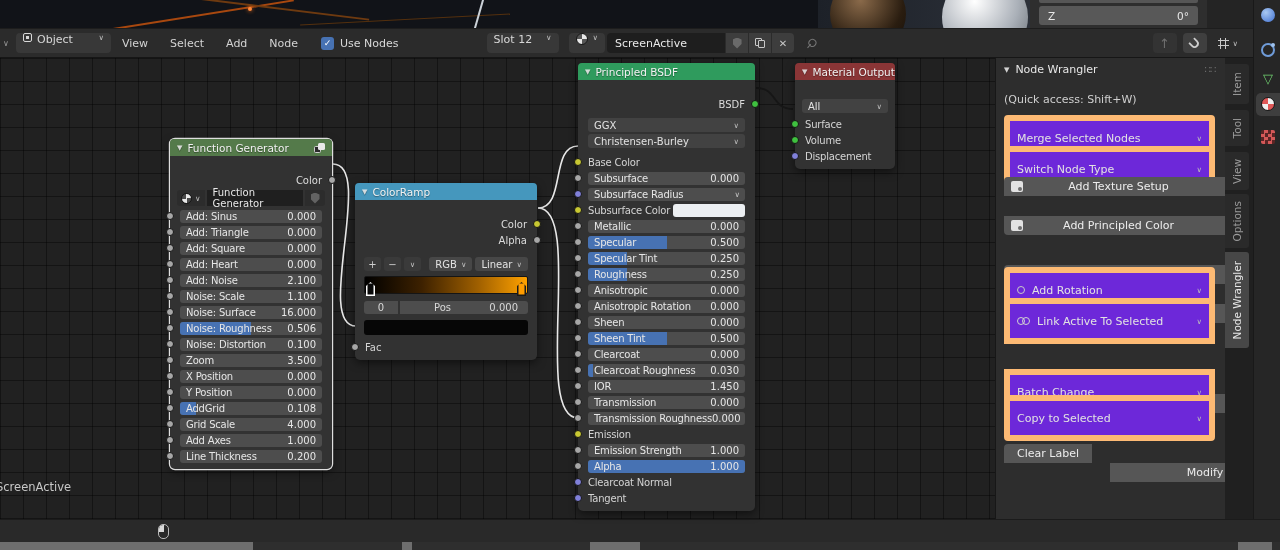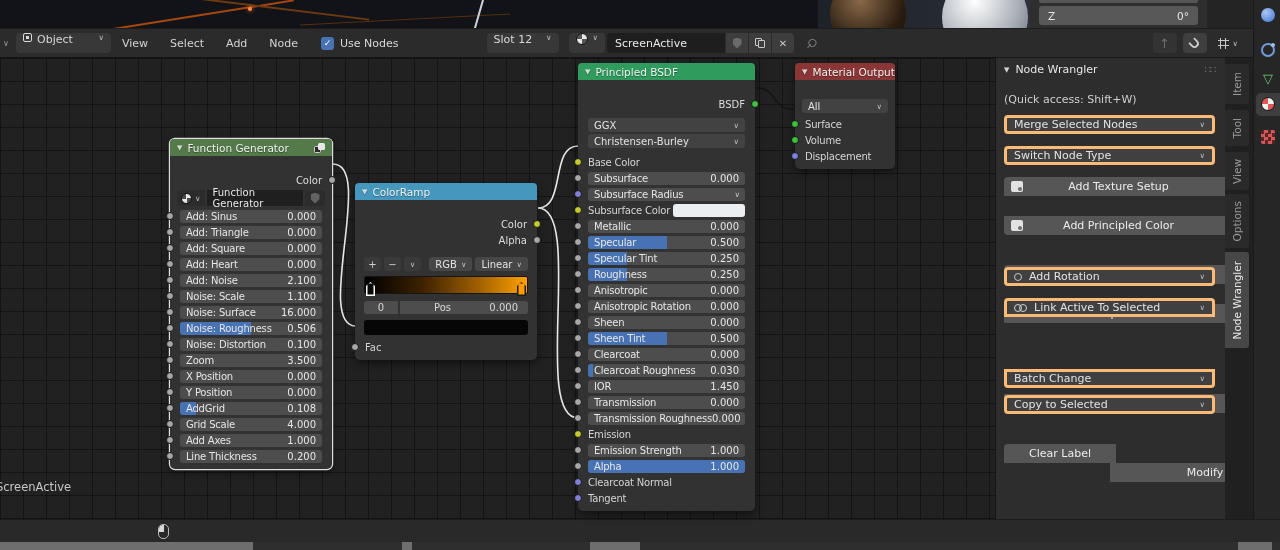--- a/index.html
+++ b/index.html
@@ -126,21 +126,21 @@
   .crswatch{height:15px;margin:6px 9px 0;background:#060606;border-radius:3px}
   .facrow{position:relative;height:16px;display:flex;align-items:center;padding:0 10px;margin-top:4px;font-size:10px;color:#d4d4d4}
 
   
   .sidebar{position:absolute;left:995px;top:58px;width:230px;height:461px;background:#2d2d2d;
     border-left:1px solid #171717;overflow:hidden}
   .sb{position:absolute;left:8px;right:10px;height:19px;display:flex;align-items:center;font-size:11px}
   .ph{top:2px;color:#e6e6e6;gap:6px}
   .grip{margin-left:auto;color:#6d6d6d;font-size:10px;letter-spacing:-1px}
   .qa{top:32px;color:#cfcfcf}
-  .dd{background:#404040;border:3px solid #fdba74;border-radius:4px;padding:6px 7px;color:#e2e2e2}
+  .dd{background:#6d28d9;border:6px solid #fdba74;border-radius:4px;padding:17px 7px;color:#e2e2e2}
   .dd .chev{margin-left:auto}
   .btn{background:#565656;border-radius:4px;justify-content:center;color:#ececec;position:relative}
   .btn .ico{position:absolute;left:7px}
   .r-top{border-radius:4px 4px 0 0}.r-bot{border-radius:0 0 4px 4px}.r-none{border-radius:0}
   .imgico{width:12px;height:11px;background:#e2e2e2;border-radius:2px;position:relative}
   .imgico::after{content:"";position:absolute;right:1.5px;bottom:1.5px;width:4px;height:4px;border-radius:50%;background:#6d6d6d}
   .unlinkico{position:relative;width:13px;height:12px;opacity:.8}
   .unlinkico i{position:absolute;width:6px;height:6px;border:1.6px dashed #cfcfcf;border-radius:50%}
   .unlinkico i:first-child{left:0;top:0}.unlinkico i:last-child{right:0;bottom:0}
   .circico{width:8px;height:8px;border:1.4px solid #c9c9c9;border-radius:50%}
@@ -803,21 +803,21 @@
       <span>Link Active To Selected</span>
         <span class="chev">∨</span>
     </div>
     <div class="sb btn r-bot" style="top:260px">
       <span class="ico c2ico">
           <i class="c2b"></i>
         </span>
       <span>Connect to Output</span>
     </div>
 
-    <div class="sb btn" style="top:291px;width:112px;border-radius:4px 0 0 0">
+    <div class="sb btn" style="top:291px;width:88px;border-radius:4px 0 0 0">
       <span>Clear Label</span>
     </div>
     <div class="sb btn" style="top:291px;left:114px;border-radius:0 4px 0 0">
       <span>Modify Labels</span>
     </div>
     <div class="sb dd r-bot" style="top:311px">
       <span>Batch Change</span>
         <span class="chev">∨</span>
     </div>
 

